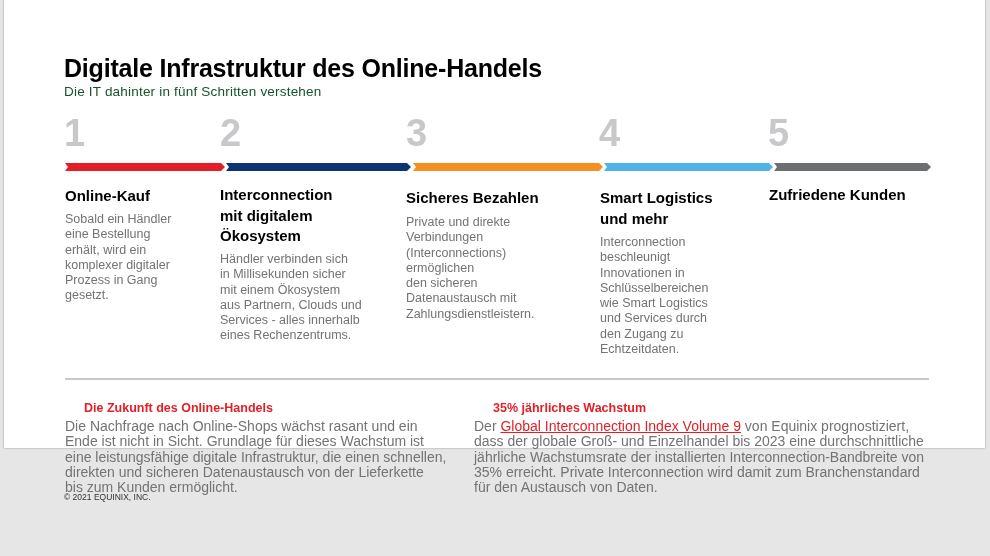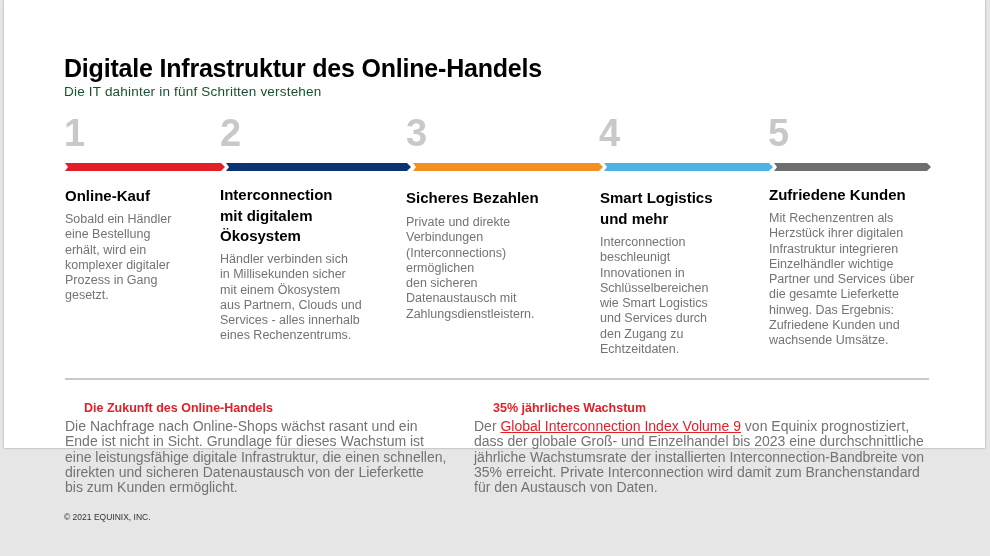--- a/index.html
+++ b/index.html
@@ -36,21 +36,21 @@
     position: absolute; left: 61px; top: 378px; width: 864px; height: 2px; background: #c8c8c8;
   }
   .sec-title {
     position: absolute; top: 401px; font-size: 12.5px; font-weight: bold; color: #e41e26; padding-left: 19px;
   }
   .sec-body {
     position: absolute; top: 419px; font-size: 14px; color: #737373; line-height: 15.3px;
   }
   .sec-body a { color: #e41e26; text-decoration: underline; }
   .copyright {
-    position: absolute; left: 60px; top: 512px; font-size: 8.5px; color: #333;
+    position: absolute; left: 60px; top: 492px; font-size: 8.5px; color: #333;
   }
 </style>
 </head>
 <body>
 
 <div class="page">
 
   <div class="title">Digitale Infrastruktur des Online-Handels</div>
   <div class="subtitle">Die IT dahinter in fünf Schritten verstehen</div>
 
@@ -115,29 +115,20 @@
 Services - alles innerhalb
 eines Rechenzentrums.</div>
   <div class="step-body" style="left:596px;top:235px;white-space:pre-line">Interconnection
 beschleunigt
 Innovationen in
 Schlüsselbereichen
 wie Smart Logistics
 und Services durch
 den Zugang zu
 Echtzeitdaten.</div>
-  <div class="step-body" style="left:765px;top:211px;white-space:pre-line">Mit Rechenzentren als
-Herzstück ihrer digitalen
-Infrastruktur integrieren
-Einzelhändler wichtige
-Partner und Services über
-die gesamte Lieferkette
-hinweg. Das Ergebnis:
-Zufriedene Kunden und
-wachsende Umsätze.</div>
 
   <div class="divider"></div>
 
   <div class="sec-title" style="left:61px">Die Zukunft des Online-Handels</div>
   <div class="sec-body" style="left:61px;white-space:pre-line">Die Nachfrage nach Online-Shops wächst rasant und ein
 Ende ist nicht in Sicht. Grundlage für dieses Wachstum ist
 eine leistungsfähige digitale Infrastruktur, die einen schnellen,
 direkten und sicheren Datenaustausch von der Lieferkette
 bis zum Kunden ermöglicht.</div>
 

